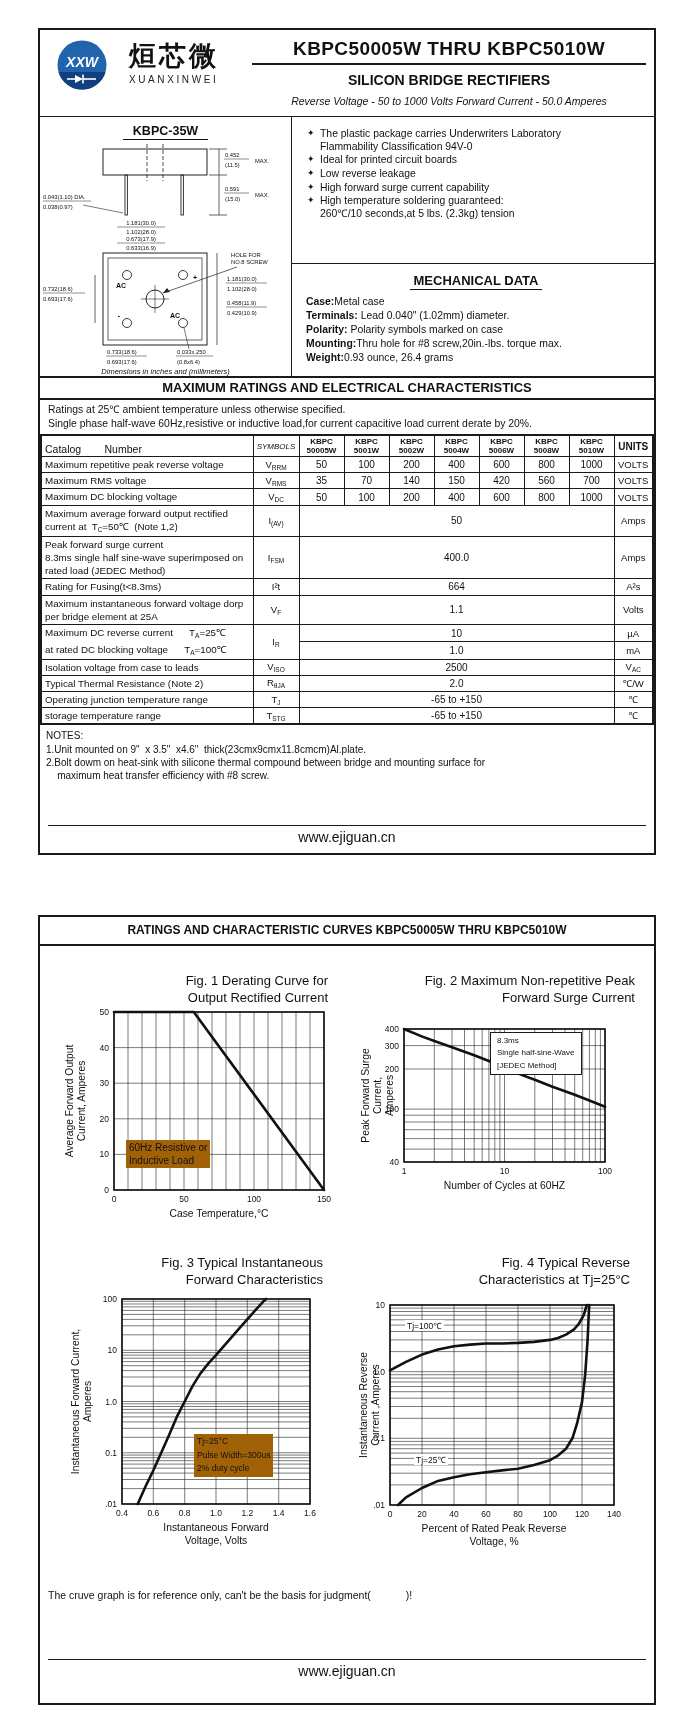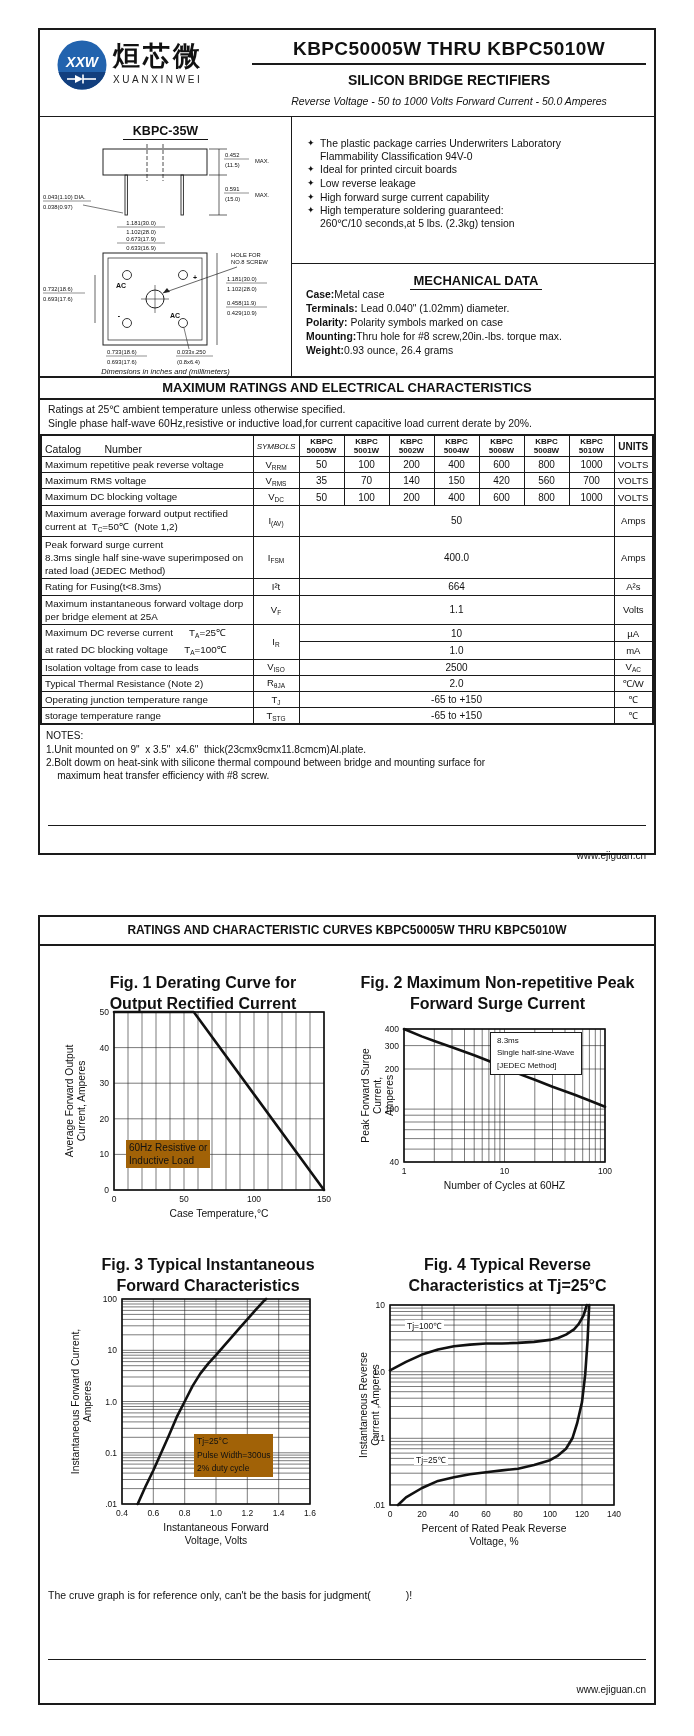--- a/index.html
+++ b/index.html
@@ -6,21 +6,21 @@
   html,body{background:#fff}
   body{width:694px;height:1736px;position:relative;font-family:"Liberation Sans",sans-serif;color:#111}
   .page{position:absolute;left:38px;width:618px;border:2px solid #1a1a1a;background:#fff}
   .p1{top:28px;height:827px}
   .p2{top:915px;height:790px}
 
   
   .hdr{height:87px;border-bottom:1px solid #1a1a1a;position:relative}
   .logo{position:absolute;left:16px;top:9px;display:flex;align-items:flex-start}
   .logo svg{width:52px;height:52px;flex:0 0 auto}
-  .logo-txt{margin-left:5px}
+  .logo-txt{margin-left:21px}
   .cn{font-size:27px;font-weight:bold;letter-spacing:3px;line-height:1.25;font-family:"DejaVu Sans","Liberation Sans",sans-serif}
   .en{font-size:10px;letter-spacing:2.6px;margin-top:1px;color:#222}
   .titleblock{position:absolute;left:212px;top:8px;width:394px;text-align:center}
   .doctitle{font-size:19px;font-weight:bold;letter-spacing:.4px}
   .rule{border-bottom:2px solid #1a1a1a;margin-top:3px}
   .subtitle{font-size:14px;font-weight:bold;margin-top:7px}
   .tagline{font-style:italic;font-size:10.5px;margin-top:7px}
 
   
   .cols{display:flex;height:259px}
@@ -28,56 +28,56 @@
   .pkgname{font-weight:bold;font-size:12.5px;display:inline-block;border-bottom:1px solid #111;padding:0 10px 1px}
   svg.pkg{display:block;margin:1px auto 0}
   .pkgcap{font-style:italic;font-size:7.5px;text-align:center}
   .pkg text{font-size:5.8px;fill:#111}
   .pkg text.big{font-size:7px;font-weight:bold}
   .pkg line,.pkg rect,.pkg circle,.pkg path{stroke:#222;fill:none}
   .colR{flex:1}
   .featblock{height:147px;border-bottom:1px solid #1a1a1a;padding:7px 8px 0 14px}
   .sechead{text-align:center;font-size:13px;font-weight:bold}
   .sechead span{border-bottom:1.5px solid #111;padding:0 4px 1px}
-  .feat-list{list-style:none;margin-top:14px}
+  .feat-list{list-style:none;margin-top:4px}
   .feat-list li{font-size:10.4px;line-height:1.22;position:relative;padding-left:14px;white-space:pre-line;margin-bottom:1px}
   .feat-list li::before{content:"✦";position:absolute;left:1px;top:0;font-size:9px}
   .mechblock{padding:9px 8px 0 14px}
-  .mech-rows{}
+  .mech-rows{margin-top:7px}
   .mech-rows div{font-size:10.4px;line-height:1.34}
 
   
   .banner{border-top:2px solid #1a1a1a;border-bottom:2px solid #1a1a1a;text-align:center;font-weight:bold;font-size:13px;padding:2px 0 3px}
   .ratnotes{font-size:10.4px;line-height:1.3;padding:3px 8px 4px}
   table.ratings{width:100%;border-collapse:collapse;table-layout:fixed;border:2px solid #1a1a1a}
   .ratings th,.ratings td{border:1px solid #1a1a1a;padding:1px 3px;overflow:hidden}
   .ratings th.cat{text-align:left;vertical-align:bottom;font-size:10.5px;font-weight:normal;white-space:pre-wrap}
   .ratings th.sym{font-style:italic;font-size:8px;font-weight:normal;text-align:center}
   .ratings th.mdl{font-size:8px;font-weight:bold;text-align:center;white-space:pre-line;padding:1px 0}
   .ratings th.unt{font-size:10px;font-weight:bold;text-align:center}
   .ratings td.lbl{font-size:9.8px;white-space:pre-wrap;line-height:1.35;text-align:left}
   .ratings td.sym{text-align:center;font-size:9.5px}
   .ratings td.val{text-align:center;font-size:10px}
   .ratings td.unt2{text-align:center;font-size:9.5px}
   .ratings td.nb{border-bottom:none}
   .ratings td.nt{border-top:none}
   .ratings sub,.pkg sub{font-size:6.5px}
   sub{font-size:7px;vertical-align:-2px}
   .notes{font-size:10px;line-height:1.33;padding:4px 6px;white-space:pre-wrap}
-  .pgfoot{position:absolute;left:8px;right:8px;border-top:1px solid #1a1a1a;text-align:right;font-size:10px;padding-top:24px}
+  .pgfoot{position:absolute;left:8px;right:8px;border-top:1px solid #1a1a1a;text-align:center;font-size:14px;padding-top:3px}
   .f1{top:795px}.f2{top:742px}
 
   
   .p2banner{text-align:center;font-weight:bold;font-size:12px;padding:6px 0 7px;border-bottom:2px solid #1a1a1a}
   .fig{position:absolute}
   #fb1{left:8px;top:45px;width:310px;height:290px}
   #fb2{left:300px;top:45px;width:314px;height:290px}
   #fb3{left:8px;top:335px;width:310px;height:325px}
   #fb4{left:310px;top:335px;width:306px;height:325px}
-  .figtitle{position:absolute;text-align:center;font-weight:bold;font-size:16px;line-height:1.32;white-space:pre-line}
+  .figtitle{position:absolute;text-align:right;font-weight:normal;font-size:13px;line-height:1.32;white-space:pre-line}
   #fb1 .figtitle{left:30px;top:10px;width:250px}
   #fb2 .figtitle{left:20px;top:10px;width:275px}
   #fb3 .figtitle{left:45px;top:2px;width:230px}
   #fb4 .figtitle{left:35px;top:2px;width:245px}
   svg.chart{position:absolute;overflow:visible}
   .tick{font-size:8.5px;fill:#111}
   .ylab{position:absolute;transform:rotate(-90deg);transform-origin:0 0;text-align:center;font-size:10.3px;line-height:1.15;white-space:pre-line}
   #fb1 .ylab{left:16px;top:228px;width:178px}
   #fb2 .ylab{left:20px;top:200px;width:133px}
   #fb3 .ylab{left:22px;top:252px;width:205px}

